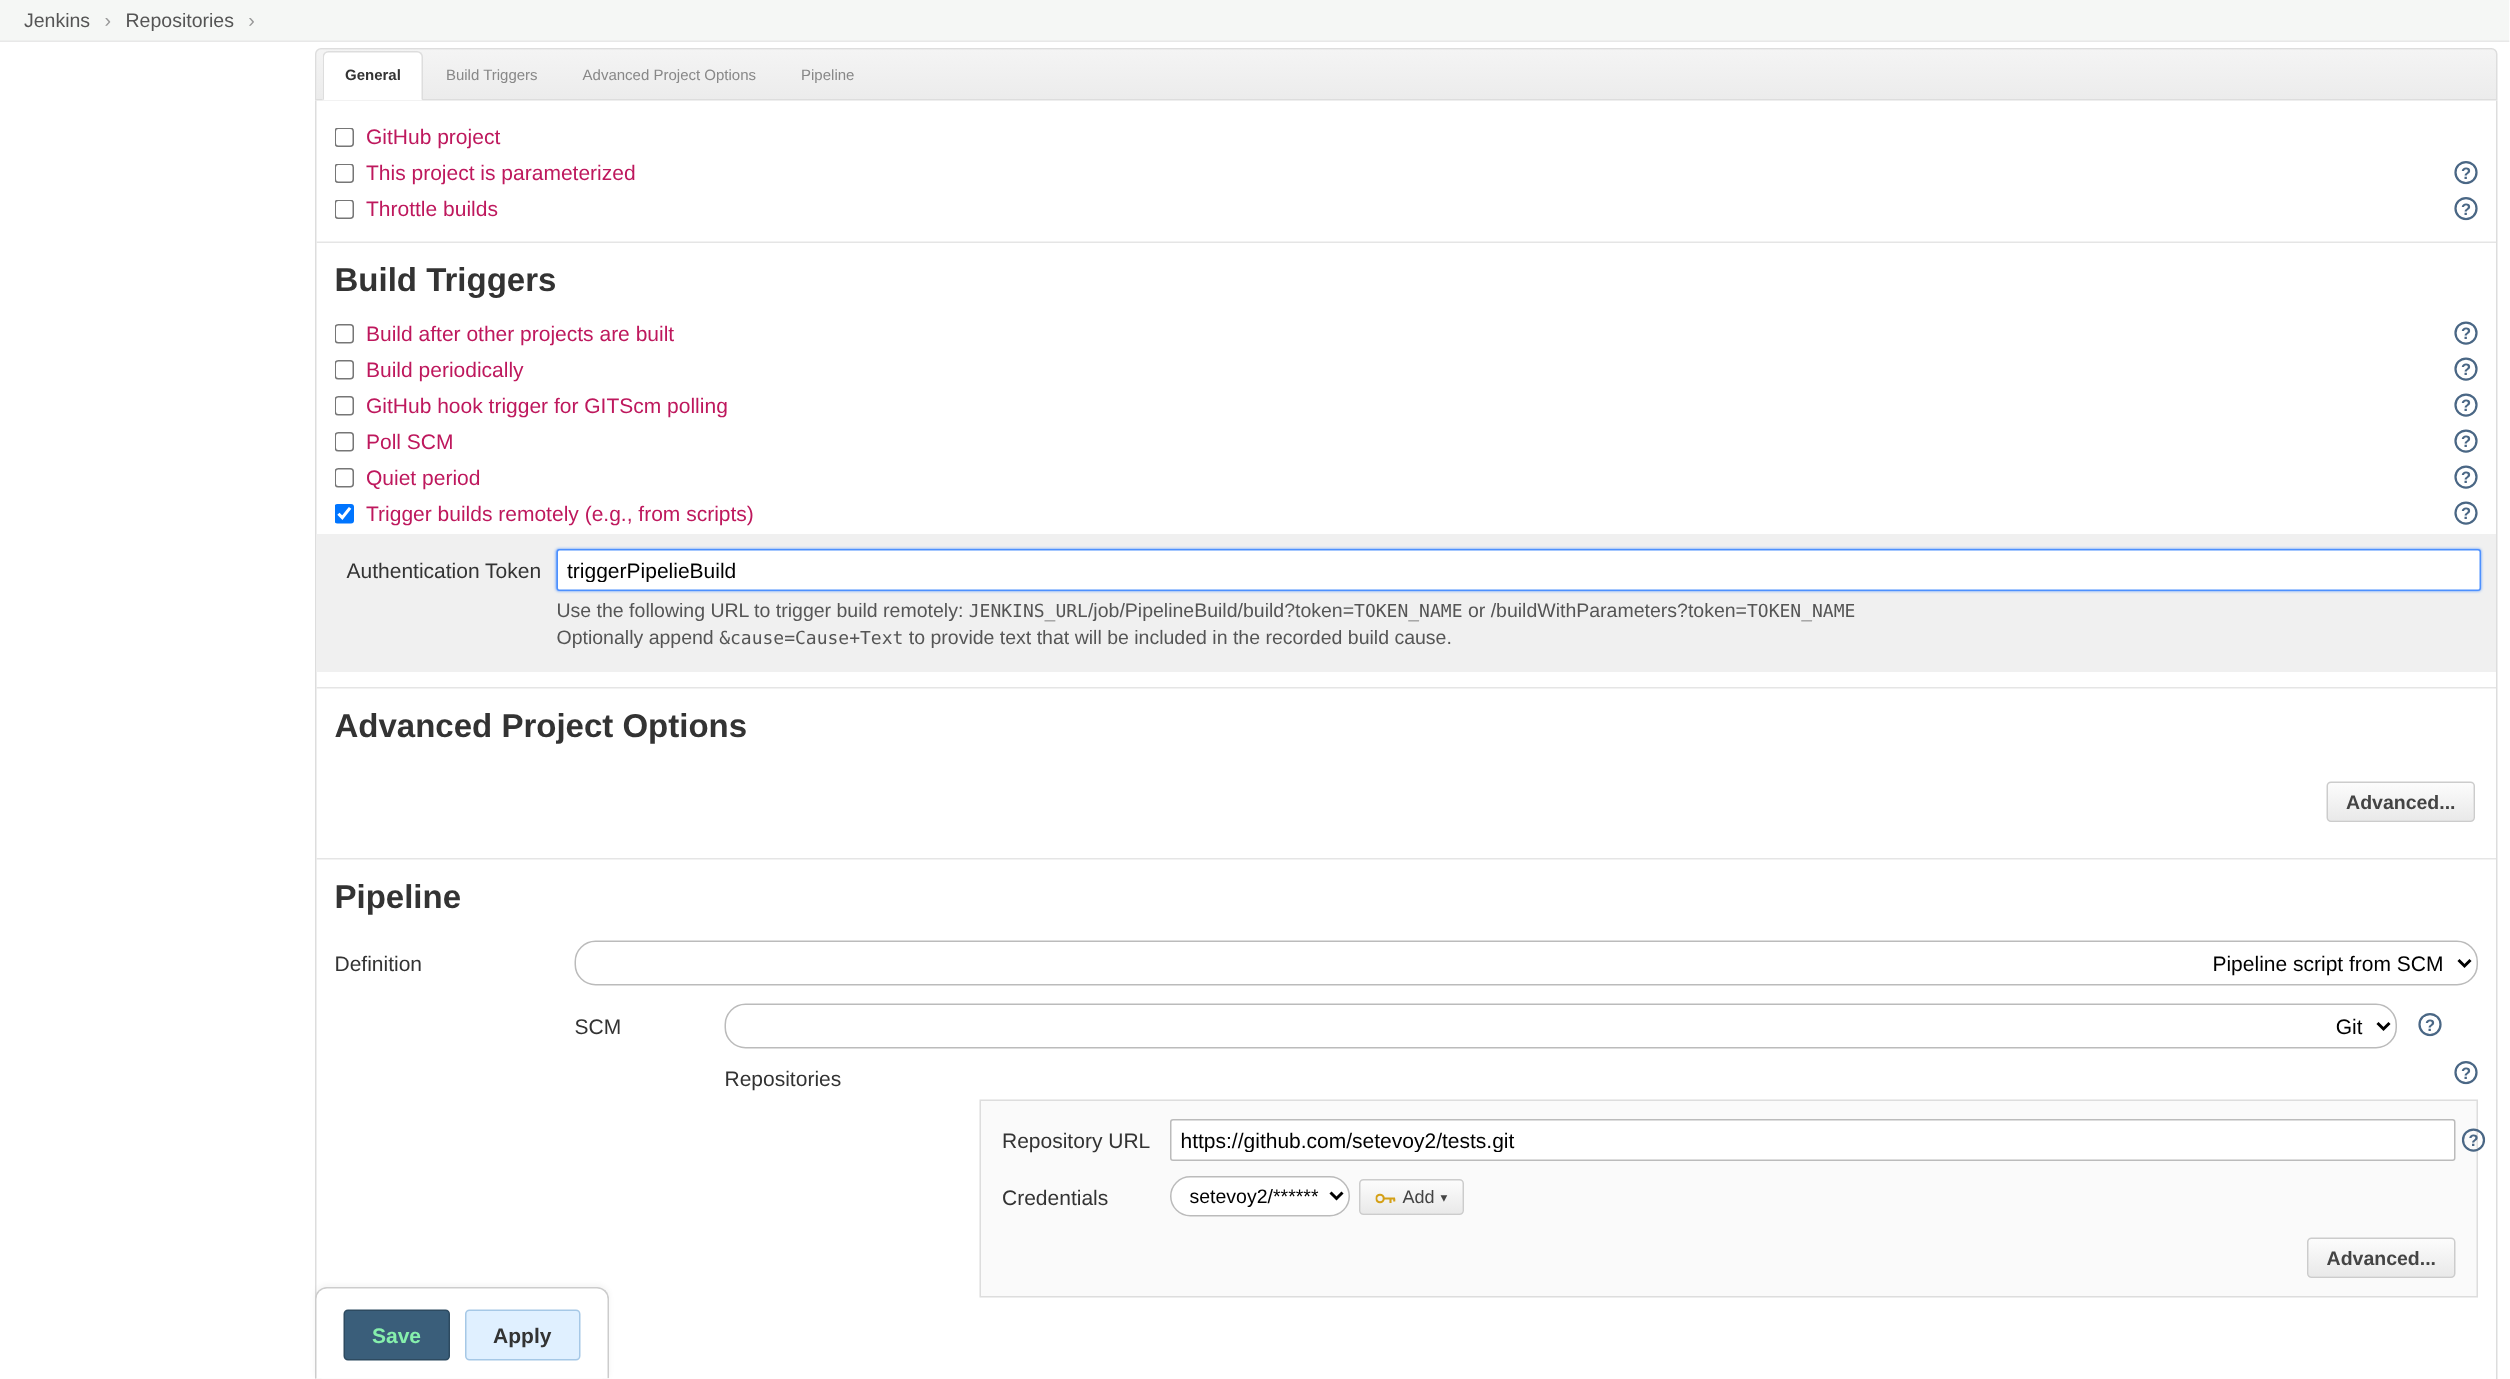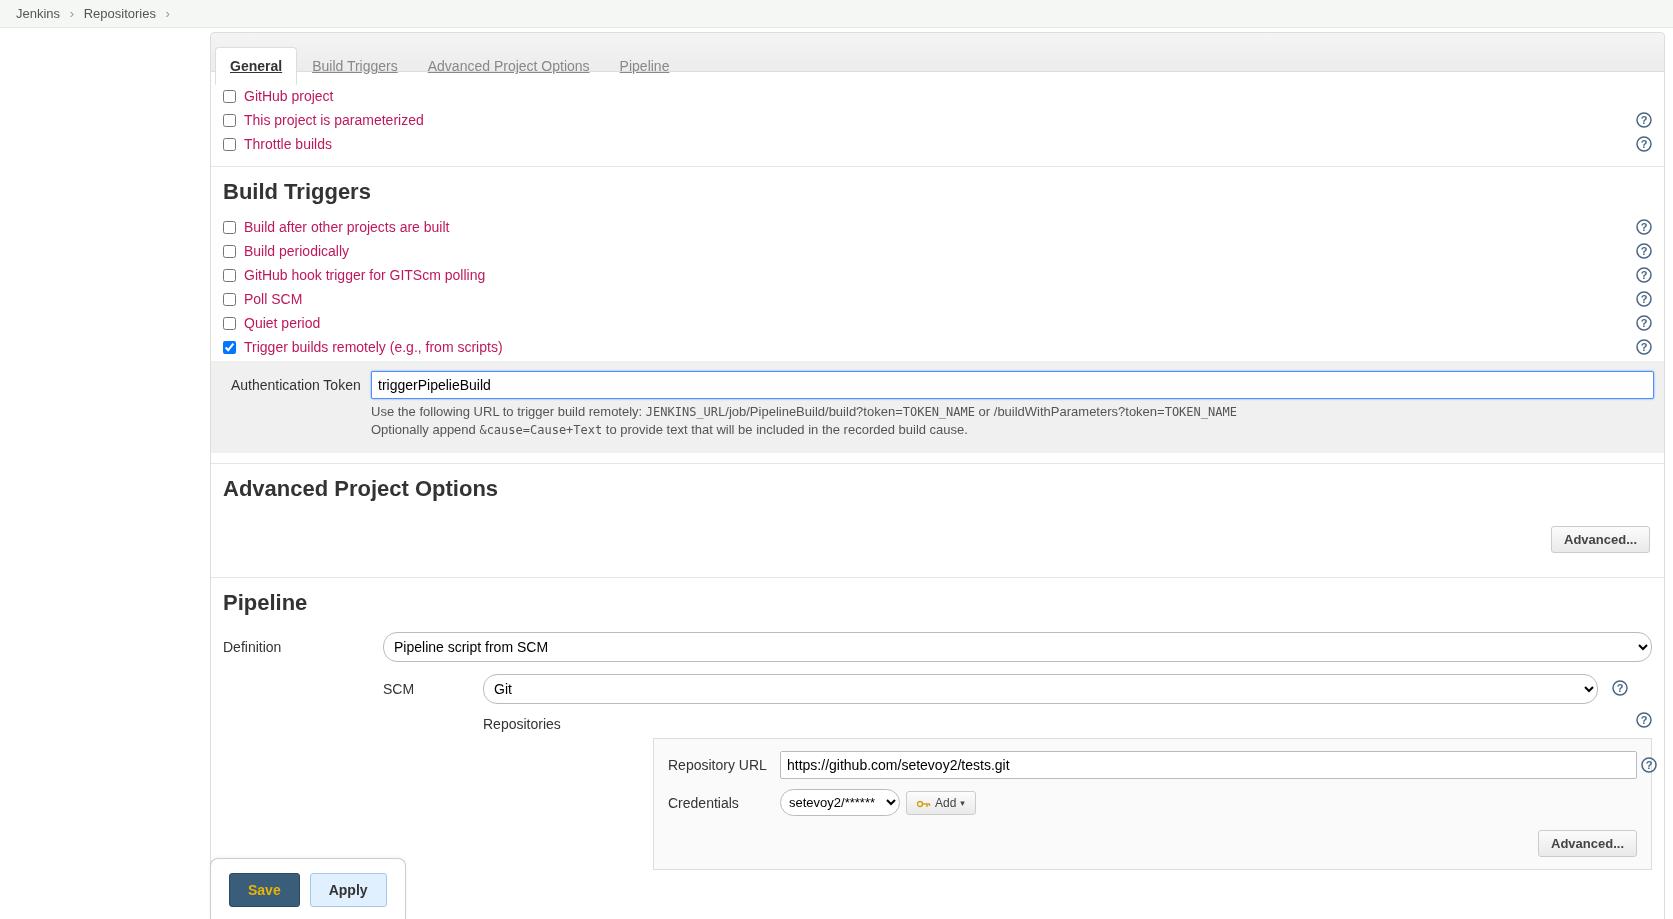--- a/index.html
+++ b/index.html
@@ -27,28 +27,27 @@
   .tabs-bar {
     background: linear-gradient(#f4f4f4, #ececec);
     border: 1px solid #ddd;
     border-radius: 4px 4px 0 0;
     padding: 0 4px;
     display: flex;
     margin-top: 4px;
   }
   .tab {
     padding: 10px 14px;
-    font-size: 14px;
+    font-size: 10px;
     color: #888;
     cursor: pointer;
     border: 1px solid transparent;
     border-bottom: none;
     position: relative;
-    top: 14px;
-    text-decoration: underline;
+    top: 1px;
   }
   .tab.active {
     background: #fff;
     color: #333;
     font-weight: bold;
     border: 1px solid #ddd;
     border-bottom: 1px solid #fff;
     border-radius: 4px 4px 0 0;
   }
   .form-area {
@@ -138,20 +137,21 @@
     font-weight: bold;
     cursor: pointer;
   }
   select {
     width: 100%;
     padding: 5px 6px;
     font-size: 14px;
     border: 1px solid #bbb;
     border-radius: 14px;
     background: #fff;
+    text-align: right;
   }
   .def-row { display: flex; align-items: center; padding: 6px 0; position: relative; }
   .def-label { width: 160px; color: #333; flex-shrink: 0; }
   .def-label.indent { margin-left: 160px; width: 100px; }
   .def-label.indent2 { margin-left: 260px; width: 132px; text-align: left; }
   .def-value { flex: 1; display: flex; align-items: center; gap: 8px;}
   .repo-block {
     border: 1px solid #ddd;
     background: #fafafa;
     margin-left: 430px;
@@ -183,21 +183,21 @@
     border: 1px solid #ccc;
     border-bottom: none;
     border-radius: 8px 8px 0 0;
     padding: 14px 18px 12px 18px;
     display: flex;
     gap: 10px;
     box-shadow: 0 -1px 4px rgba(0,0,0,0.05);
   }
   .btn-save {
     background: #3a5e7a;
-    color: #eab308;
+    color: #86efac;
     border: 1px solid #2d4a60;
     border-radius: 3px;
     padding: 8px 18px;
     font-size: 14px;
     font-weight: bold;
     cursor: pointer;
   }
   .btn-apply {
     background: #e0f0ff;
     color: #333;

